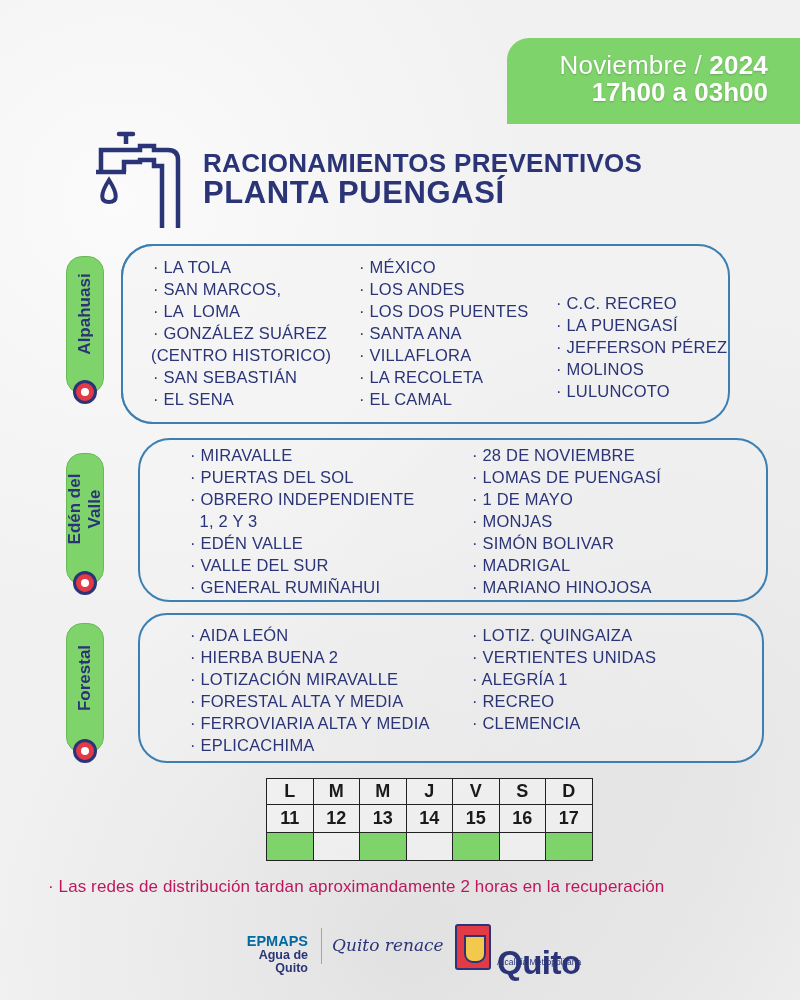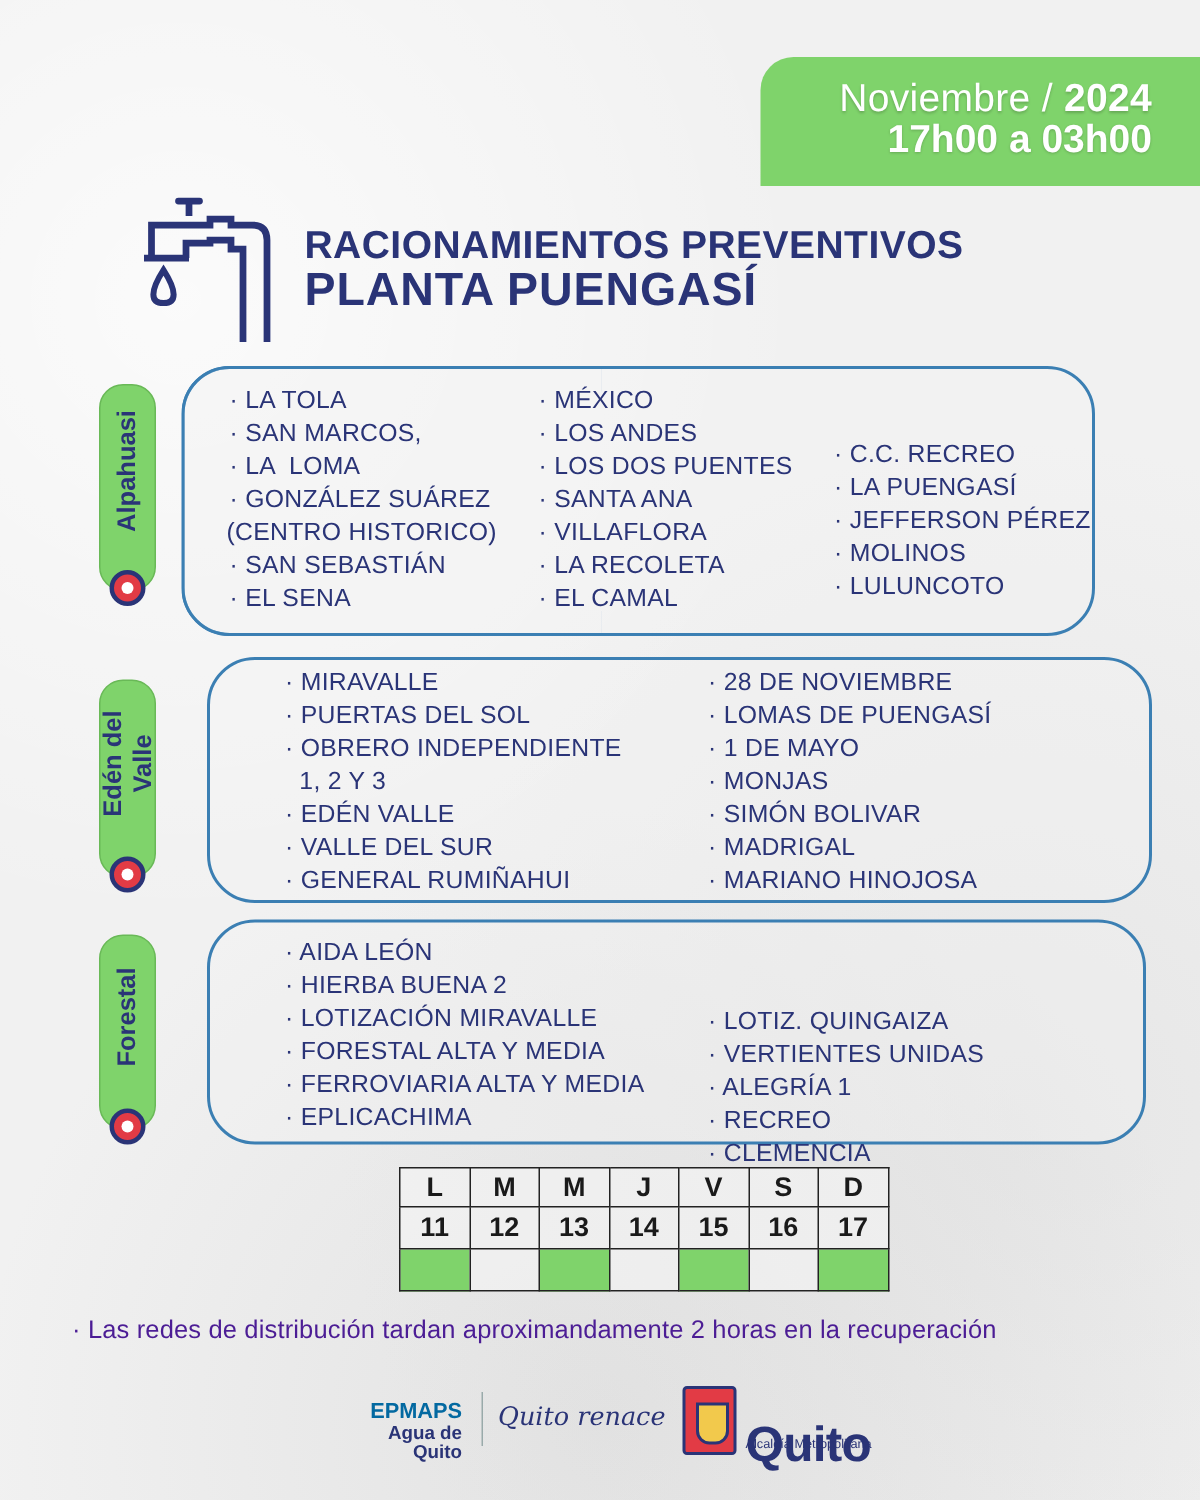--- a/index.html
+++ b/index.html
@@ -87,21 +87,21 @@
     font-weight: bold; color: #1a1a1a; font-size: 18px;
     background: rgba(245,245,245,0.6);
   }
   .cal tr.days td { height: 26px; }
   .cal tr.nums td { height: 28px; }
   .cal tr.marks td { height: 28px; }
   .cal td.on { background: #7fd36b; }
 
   .note {
     position: absolute; left: 48px; top: 877px;
-    color: #4c1d95; font-size: 17px; white-space: nowrap; letter-spacing: 0.1px;
+    color: #be185d; font-size: 17px; white-space: nowrap; letter-spacing: 0.1px;
   }
 
   
   .epmaps {
     position: absolute; left: 232px; top: 934px; text-align: right; width: 76px;
     color: #2a3477; font-weight: bold; line-height: 1.05;
   }
   .epmaps .e1 { font-size: 14.5px; color: #0369a1; }
   .epmaps .e2 { font-size: 12.5px; }
   .divider { position: absolute; left: 321px; top: 928px; width: 1px; height: 36px; background: #9aa; }
@@ -202,30 +202,30 @@
     <div class="item">· SIMÓN BOLIVAR</div>
     <div class="item">· MADRIGAL</div>
     <div class="item">· MARIANO HINOJOSA</div>
   </div>
 </div>
 
 <div class="tab" style="left:66px; top:623px; height:130px;">
   <div class="label">Forestal</div>
   <div class="pin"></div>
 </div>
-<div class="box" style="left:138px; top:613px; width:626px; height:150px;">
+<div class="box" style="left:138px; top:613px; width:626px; height:150px;border-radius:29px;">
   <div class="col" style="left:50px; top:9px;">
     <div class="item">· AIDA LEÓN</div>
     <div class="item">· HIERBA BUENA 2</div>
     <div class="item">· LOTIZACIÓN MIRAVALLE</div>
     <div class="item">· FORESTAL ALTA Y MEDIA</div>
     <div class="item">· FERROVIARIA ALTA Y MEDIA</div>
     <div class="item">· EPLICACHIMA</div>
   </div>
-  <div class="col" style="left:332px; top:9px;margin-top:46px;">
+  <div class="col" style="left:332px; top:9px;">
     <div class="item">· LOTIZ. QUINGAIZA</div>
     <div class="item">· VERTIENTES UNIDAS</div>
     <div class="item">· ALEGRÍA 1</div>
     <div class="item">· RECREO</div>
     <div class="item">· CLEMENCIA</div>
   </div>
 </div>
 
 <table class="cal">
   <tbody>

